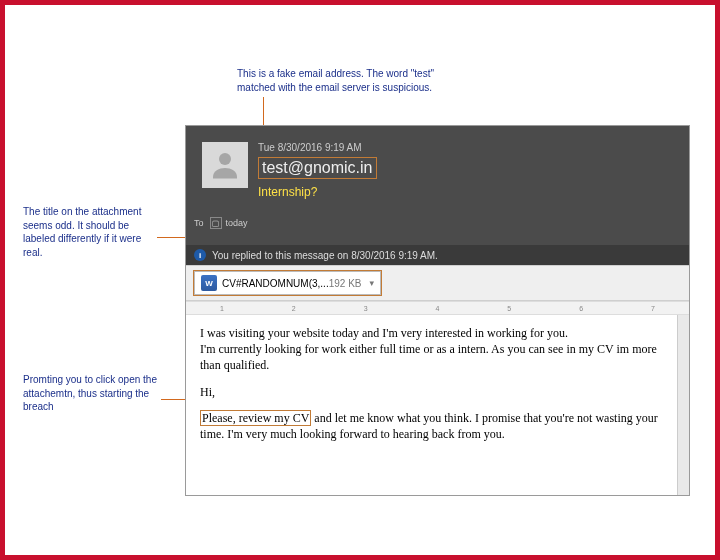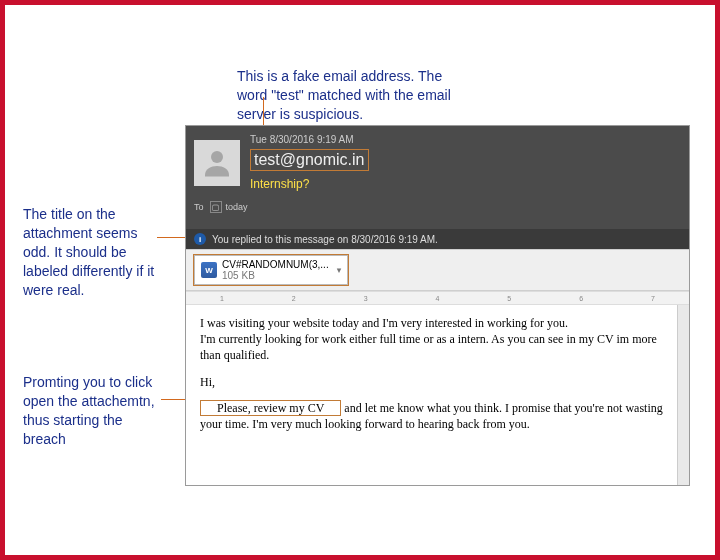--- a/index.html
+++ b/index.html
@@ -1,44 +1,44 @@
 <!DOCTYPE html>
 <html><head>
 <meta charset="utf-8">
 <style>
   *{box-sizing:border-box;margin:0;padding:0;}
   body{font-family:"Segoe UI",Arial,sans-serif;background:#fff;}
   .outer{width:720px;height:560px;border:5px solid #c8102e;position:relative;}
-  .annot{position:absolute;color:#1b2f8a;font-size:14px;line-height:1.35;}
+  .annot{position:absolute;color:#1b2f8a;font-size:10px;line-height:1.35;}
   .callout-line{position:absolute;background:#d2691e;}
   .email-wrap{position:absolute;left:180px;top:120px;width:505px;border:1px solid #9a9a9a;}
   .hdr{background:#4b4b4b;color:#eee;}
-  .hdr-top{display:flex;padding:8px;align-items:center;}
+  .hdr-top{display:flex;padding:16px;}
   .avatar{width:46px;height:46px;background:#d9d9d9;display:flex;align-items:center;justify-content:center;}
   .avatar svg{width:36px;height:36px;fill:#a6a6a6;}
   .hdr-txt{margin-left:10px;}
   .ts{font-size:10px;color:#ccc;margin-bottom:4px;}
   .from{font-size:16px;font-weight:300;color:#eee;}
   .from-box{display:inline-block;border:1px solid #c27b36;padding:1px 3px;}
   .subj{font-size:12px;color:#fde047;margin-top:6px;}
   .hdr-row{display:flex;align-items:center;font-size:9px;color:#ccc;padding:2px 8px 16px;}
   .hdr-row .lbl{margin-right:6px;}
   .ico{display:inline-flex;width:12px;height:12px;border:1px solid #888;align-items:center;justify-content:center;font-size:8px;margin-right:4px;}
   .info-bar{background:#3a3a3a;color:#ddd;font-size:10px;padding:4px 8px;display:flex;align-items:center;}
   .info-bar .i{display:inline-flex;width:12px;height:12px;background:#1e5aa8;border-radius:50%;color:#fff;font-size:8px;align-items:center;justify-content:center;margin-right:6px;font-style:normal;font-weight:bold;}
   .attach-bar{background:#efefef;padding:5px 8px;border-top:1px solid #cfcfcf;border-bottom:1px solid #cfcfcf;}
   .attach{display:inline-flex;align-items:center;background:#fff;border:1px solid #bbb;padding:3px 6px;font-size:10px;position:relative;}
   .attach .doc-ico{width:16px;height:16px;background:linear-gradient(#3b72c4,#2e5aa0);color:#fff;font-size:8px;font-weight:bold;display:flex;align-items:center;justify-content:center;margin-right:5px;border-radius:2px;}
-  .attach .meta{display:flex;flex-direction:column;line-height:1.1;}
+  .attach .meta{display:flex;flex-direction:row;line-height:1.1;}
   .attach .border-hl{position:absolute;inset:-2px;border:1px solid #c27b36;pointer-events:none;}
   .attach .dd{margin-left:8px;color:#777;font-size:9px;}
   .ruler{background:#f2f2f2;height:14px;position:relative;border-top:1px solid #ddd;border-bottom:1px solid #ddd;font-size:7px;color:#888;display:flex;align-items:center;justify-content:space-around;}
   .body-area{background:#fff;padding:10px 14px 20px;font-family:"Times New Roman",Times,serif;font-size:12px;color:#000;line-height:1.35;min-height:180px;}
   .body-area p{margin-bottom:10px;}
-  .hl-box{display:inline;border:1px solid #c27b36;padding:0 16px;}
+  .hl-box{display:inline;border:1px solid #c27b36;padding:0 1px;}
   .scroll-stub{position:absolute;right:0;top:0;bottom:0;width:12px;background:#e9e9e9;border-left:1px solid #ccc;}
   .body-wrap{position:relative;}
 </style>
 </head>
 <body>
 
 <div class="outer">
 
   <div class="annot" style="left:232px;top:62px;width:230px;">This is a fake email address. The word "test" matched with the email server is suspicious.</div>
   <div class="annot" style="left:18px;top:200px;width:140px;">The title on the attachment seems odd. It should be labeled differently if it were real.</div>
@@ -73,21 +73,21 @@
         <span>You replied to this message on 8/30/2016 9:19 AM.</span>
       </div>
     </div>
 
     <div class="attach-bar">
       <div class="attach">
         <span class="border-hl"></span>
         <span class="doc-ico">W</span>
         <span class="meta">
           <span>CV#RANDOMNUM(3,...</span>
-          <span style="color:#777;">105 KB</span>
+          <span style="color:#777;">192 KB</span>
         </span>
         <span class="dd">▾</span>
       </div>
     </div>
 
     <div class="ruler">
       <span>1</span>
       <span>2</span>
       <span>3</span>
       <span>4</span>

